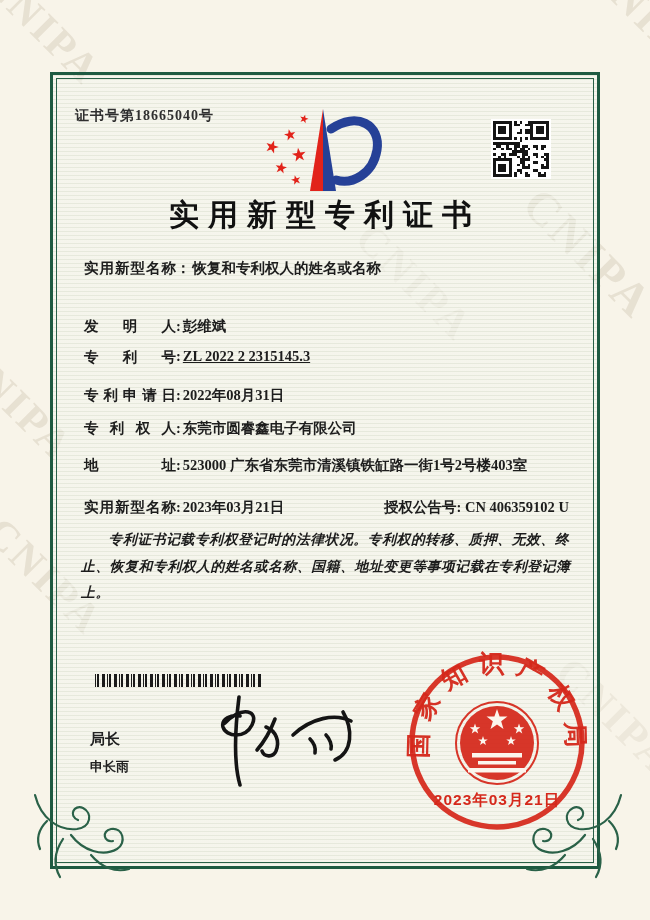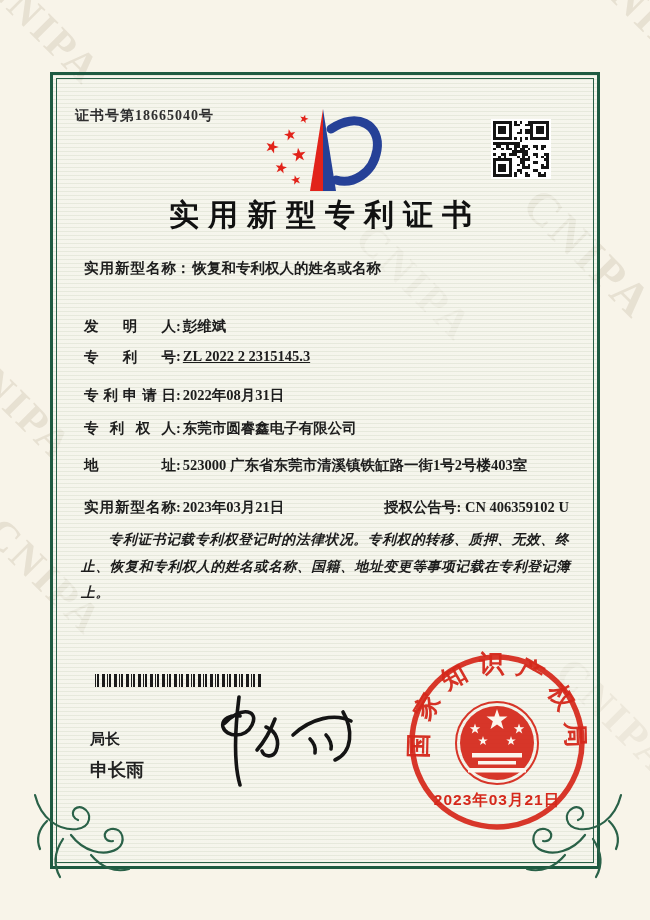--- a/index.html
+++ b/index.html
@@ -57,21 +57,21 @@
     position:absolute;left:28px;top:452px;width:492px;
     font-size:13.8px;font-style:italic;font-weight:600;
     line-height:1.93;letter-spacing:0.6px;color:#1c1c1c;
   }
   .paras p{margin:0 0 7px 0;text-indent:2em;}
 
   .barcode{position:absolute;left:42px;top:599px;width:168px;height:13px;display:flex;overflow:hidden;}
   .barcode i{display:block;height:100%;background:#1b1b1b;flex:none;}
 
   .signer-title{position:absolute;left:37px;top:655px;font-family:"Liberation Sans","DejaVu Sans",sans-serif;font-size:15px;font-weight:600;color:#222;}
-  .signer-name{position:absolute;left:37px;top:683px;font-family:"Liberation Sans","DejaVu Sans",sans-serif;font-size:18px;font-weight:600;color:#222;}
+  .signer-name{position:absolute;left:37px;top:683px;font-family:"Liberation Sans","DejaVu Sans",sans-serif;font-size:13px;font-weight:600;color:#222;}
   .signature{position:absolute;left:140px;top:612px;width:170px;height:105px;}
 
   .seal{position:absolute;left:353px;top:576px;width:182px;height:182px;}
 
   .page-num{position:absolute;left:0;top:764px;width:100%;text-align:center;font-size:13px;font-weight:600;color:#222;letter-spacing:1px;}
 
   .flourish{position:absolute;width:104px;height:92px;}
   .flourish svg{width:100%;height:100%;}
   .fl-right{left:468px;top:716px;}
   .fl-left{left:-22px;top:716px;transform:scaleX(-1);}

